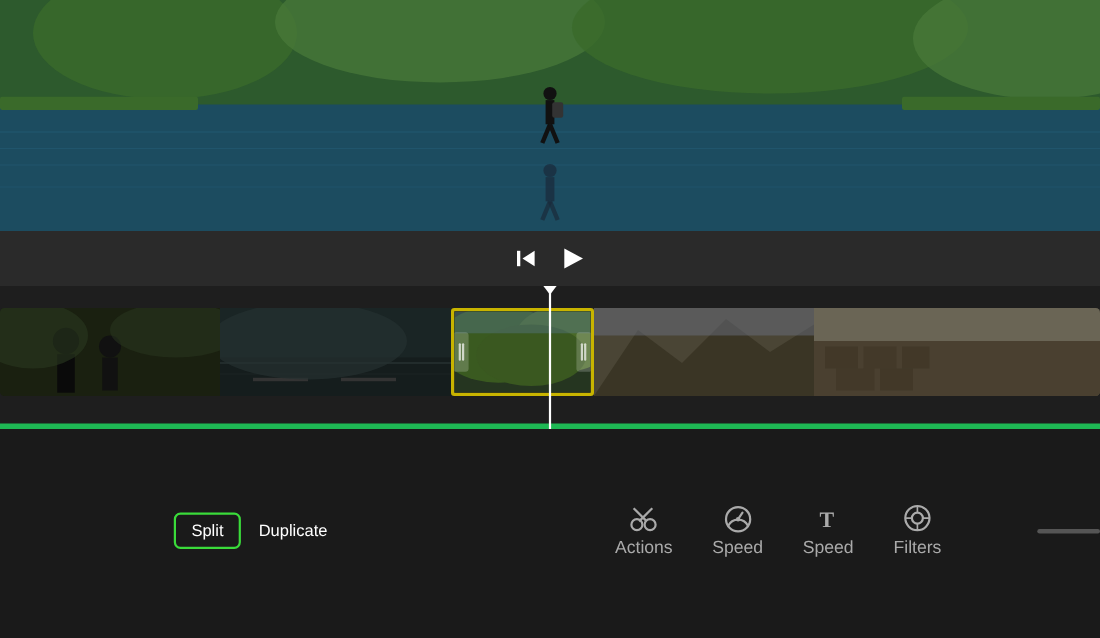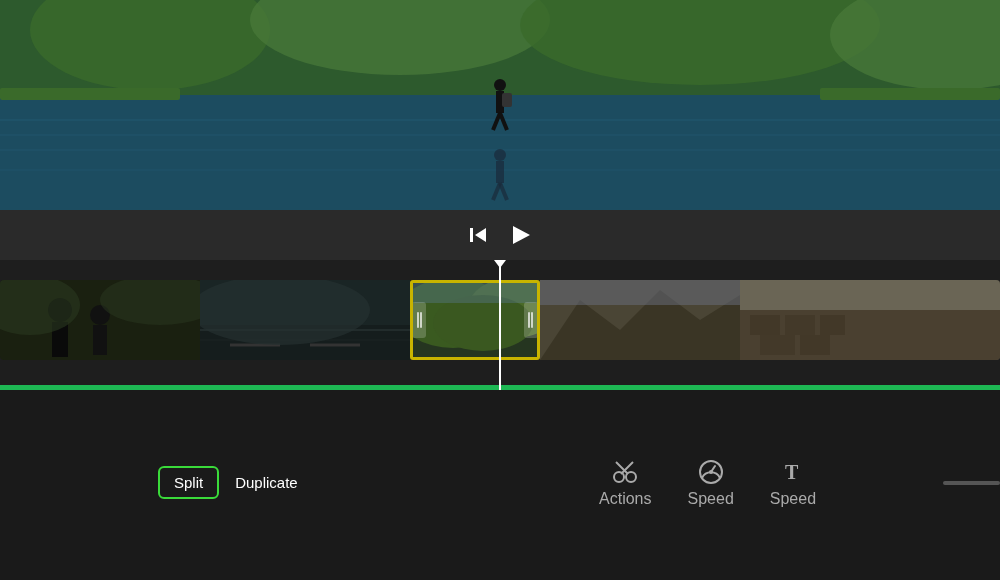--- a/index.html
+++ b/index.html
@@ -377,18 +377,32 @@
 
     <div class="tool-item">
       <div class="tool-icon">
         <svg width="28" height="28" viewBox="0 0 28 28">
           <text x="6" y="22" font-size="20" font-weight="bold" fill="#aaa" font-family="serif">T</text>
         </svg>
       </div>
       <span class="tool-label">Speed</span>
     </div>
 
+    <div class="tool-item">
+      <div class="tool-icon">
+        <svg width="28" height="28" viewBox="0 0 28 28">
+
+          <circle cx="14" cy="14" r="11" fill="none" stroke="#aaa" stroke-width="2"></circle>
+          <circle cx="14" cy="14" r="5" fill="none" stroke="#aaa" stroke-width="2"></circle>
+          <line x1="14" y1="3" x2="14" y2="9" stroke="#aaa" stroke-width="1.5"></line>
+          <line x1="14" y1="19" x2="14" y2="25" stroke="#aaa" stroke-width="1.5"></line>
+          <line x1="3" y1="14" x2="9" y2="14" stroke="#aaa" stroke-width="1.5"></line>
+          <line x1="19" y1="14" x2="25" y2="14" stroke="#aaa" stroke-width="1.5"></line>
+        </svg>
+      </div>
+      <span class="tool-label">Filters</span>
+    </div>
 
   </div>
 
   <div id="scroll-bar"></div>
 
 </div>
 
 </body></html>

